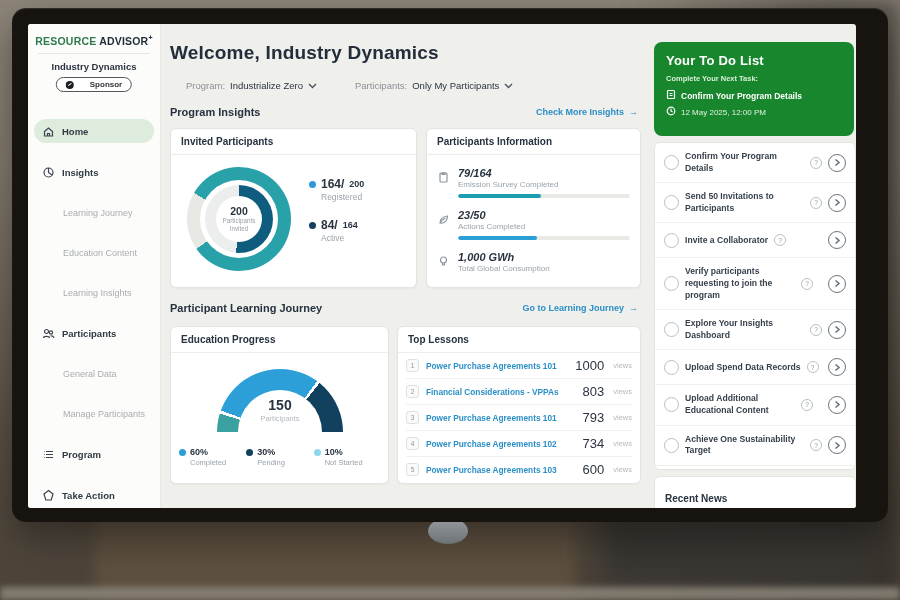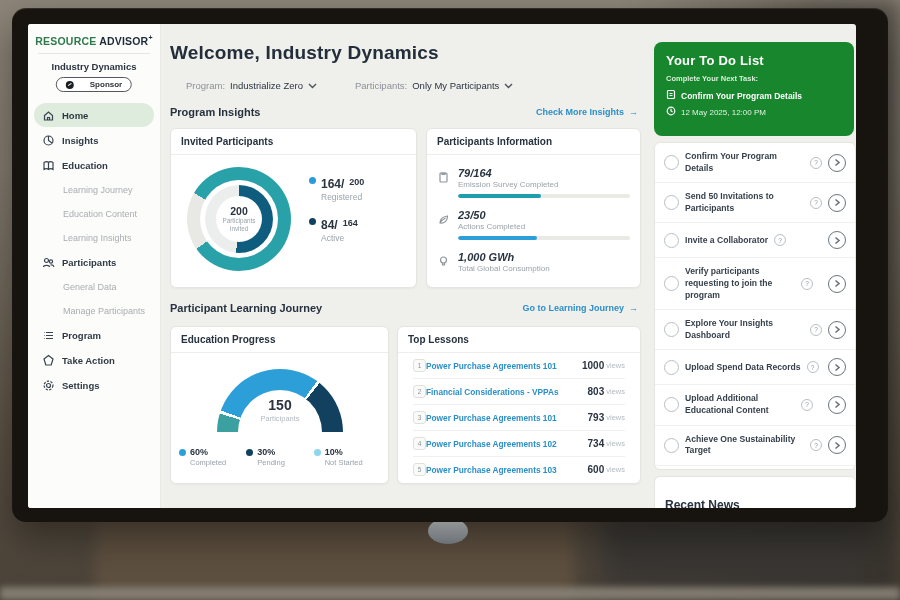--- a/index.html
+++ b/index.html
@@ -25,21 +25,21 @@
   .sidebar{position:absolute;left:0;top:0;width:132px;height:100%;background:#fcfcfa;border-right:1px solid #e8e8e4;}
   .logo{position:absolute;left:0;top:10px;width:100%;text-align:center;font-size:10.5px;font-weight:bold;letter-spacing:.2px;}
   .logo .g{color:#2e7a4c;} .logo .d{color:#1d2b38;} .logo sup{font-size:7px;}
   .side-div{position:absolute;left:10px;top:29px;width:112px;border-top:1px solid #e6e6e2;}
   .org{position:absolute;left:0;top:37px;width:100%;text-align:center;font-size:9.5px;font-weight:bold;color:#2a3441;}
   .sponsor{position:absolute;left:50%;top:53px;transform:translateX(-50%);display:inline-flex;align-items:center;gap:16px;
     border:1px solid #55585c;border-radius:9px;padding:2px 9px;font-size:8px;font-weight:bold;color:#2f3338;background:#fff;}
   .sponsor .dot{width:8px;height:8px;border-radius:50%;background:#1c1f22;display:inline-block;position:relative;}
   .sponsor .dot::after{content:"";position:absolute;left:2px;top:3.5px;width:4px;height:1px;background:#fff;transform:rotate(-35deg);}
   .nav{position:absolute;left:0;top:78px;width:100%;}
-  .nav-item{display:flex;align-items:center;gap:7px;height:24px;margin:1px 6px;padding:0 8px;font-size:9.5px;font-weight:bold;color:#2f3a44;border-radius:12px;}
+  .nav-item{display:flex;align-items:center;gap:7px;height:24px;margin:17px 6px;padding:0 8px;font-size:9.5px;font-weight:bold;color:#2f3a44;border-radius:12px;}
   .nav-item.active{background:#ddecdd;}
   .nav-item.sub{padding-left:29px;color:#a9adb1;font-weight:normal;font-size:9px;height:23px;}
   .nav-ico{width:13px;height:13px;flex:0 0 13px;display:flex;align-items:center;justify-content:center;}
   .nav-ico svg{stroke:#3a4450;fill:none;stroke-width:1.2;}
 
   
   .main{position:absolute;left:132px;top:0;width:492px;height:100%;}
   .welcome{position:absolute;left:10px;top:18px;font-size:19px;font-weight:bold;color:#232e3a;letter-spacing:.2px;}
   .filters{position:absolute;left:10px;top:56px;display:flex;gap:38px;font-size:9.5px;margin-left:16px;}
   .filter{display:flex;align-items:center;gap:5px;}
@@ -58,21 +58,21 @@
   .donut{position:absolute;left:16px;top:38px;width:104px;height:104px;}
   .d1{position:absolute;inset:0;border-radius:50%;background:conic-gradient(from -60deg,#28a1a9 0 295deg,#e8e8e5 295deg 360deg);}
   .d2{position:absolute;left:13px;top:13px;width:78px;height:78px;border-radius:50%;background:#fff;}
   .d3{position:absolute;left:18px;top:18px;width:68px;height:68px;border-radius:50%;background:conic-gradient(from 0deg,#0f5d7e 0 185deg,#eceeee 185deg 360deg);}
   .d4{position:absolute;left:29px;top:29px;width:46px;height:46px;border-radius:50%;background:#fff;
       display:flex;flex-direction:column;align-items:center;justify-content:center;text-align:center;}
   .d-num{font-size:10.5px;font-weight:bold;color:#2a3441;}
   .d-lab{font-size:6.3px;color:#9aa3ab;width:40px;line-height:1.3;}
   .dlegend{position:absolute;left:138px;top:48px;}
   .dleg-item{margin-bottom:16px;}
-  .dleg-top{display:flex;align-items:flex-start;gap:5px;font-size:12px;font-weight:bold;color:#2a3441;}
+  .dleg-top{display:flex;align-items:center;gap:5px;font-size:12px;font-weight:bold;color:#2a3441;}
   .dleg-top small{font-size:9px;}
   .dot9{width:7px;height:7px;border-radius:50%;display:inline-block;}
   .dleg-sub{font-size:8.5px;color:#9aa3ab;margin-left:12px;margin-top:1px;}
 
   .card-info{left:266px;top:104px;width:213px;height:158px;}
   .stat{position:absolute;left:10px;width:193px;}
   .stat .ic{position:absolute;left:0;top:3px;width:13px;height:13px;}
   .stat .ic svg{stroke:#8d959c;fill:none;stroke-width:1.2;}
   .stat-body{margin-left:21px;}
   .stat-val{font-size:11px;font-weight:bold;color:#2a3441;font-style:italic;}
@@ -87,26 +87,26 @@
   .gauge-hole{position:absolute;left:21px;top:21px;width:84px;height:84px;border-radius:50%;background:#fff;}
   .gauge-center{position:absolute;left:46px;top:70px;width:126px;text-align:center;}
   .g-num{font-size:14px;font-weight:bold;color:#2a3441;}
   .g-lab{font-size:7.5px;color:#b3bac0;margin-top:1px;}
   .glegend{position:absolute;left:8px;top:120px;width:201px;display:flex;justify-content:space-between;}
   .gleg-item{width:33%;}
   .gleg-top{display:flex;align-items:center;gap:4px;font-size:9px;font-weight:bold;color:#2a3441;}
   .gleg-sub{font-size:7.5px;color:#9aa3ab;margin-left:11px;margin-top:1px;}
 
   .card-lessons{left:237px;top:302px;width:242px;height:156px;}
-  .lesson{display:flex;align-items:center;height:25px;margin:0 15px;border-bottom:1px solid #f0f0ed;}
+  .lesson{display:flex;align-items:center;height:25px;margin:0 8px;border-bottom:1px solid #f0f0ed;gap:7px;}
   .lesson:last-child{border-bottom:none;}
   .rank{width:11px;height:11px;border:1px solid #e0e0dc;border-radius:3px;font-size:6.5px;color:#8d959c;
     display:flex;align-items:center;justify-content:center;background:#fafaf8;flex:0 0 11px;}
   .l-title{flex:1;font-size:8.3px;font-weight:bold;color:#2b8fc7;cursor:pointer;}
-  .l-views{font-size:10px;font-weight:bold;color:#2a3441;}
+  .l-views{font-size:13px;font-weight:normal;color:#2a3441;}
   .l-word{font-size:7.5px;color:#b3bac0;margin-left:2px;}
 
   
   .rightcol{position:absolute;left:624px;top:0;width:204px;height:100%;}
   .todo-card{position:absolute;left:2px;top:18px;width:200px;height:94px;border-radius:8px;background:#17862c;color:#fff;}
   .todo-title{position:absolute;left:12px;top:11px;font-size:13px;font-weight:bold;letter-spacing:.2px;}
   .todo-sub{position:absolute;left:12px;top:32px;font-size:7.5px;font-weight:bold;color:#d8efd9;}
   .todo-task{position:absolute;left:12px;top:47px;display:flex;gap:5px;align-items:center;font-size:8.5px;font-weight:bold;}
   .todo-time{position:absolute;left:12px;top:64px;display:flex;gap:5px;align-items:center;font-size:8px;color:#e3f2e4;}
   .w-ico svg{stroke:#fff;fill:none;stroke-width:1.2;}
@@ -119,21 +119,21 @@
   .task-row{display:flex;align-items:center;gap:6px;padding:8px 9px;border-bottom:1px solid #f0f0ed;}
   .task-check{width:13px;height:13px;border:1.4px solid #b9bfc4;border-radius:50%;flex:0 0 13px;cursor:pointer;}
   .task-label{font-size:8.6px;font-weight:bold;color:#37414c;line-height:1.35;}
   .task-help{width:10px;height:10px;border:1px solid #b9bfc4;border-radius:50%;font-size:6.5px;color:#8d959c;
     display:flex;align-items:center;justify-content:center;flex:0 0 10px;cursor:pointer;}
   .task-go{margin-left:auto;width:16px;height:16px;border:1.4px solid #6b747d;border-radius:50%;
     display:flex;align-items:center;justify-content:center;flex:0 0 16px;cursor:pointer;}
   .task-go svg{stroke:#6b747d;fill:none;stroke-width:1.6;}
 
   .news-card{position:absolute;left:2px;top:452px;width:200px;height:46px;background:#fff;border:1px solid #e4e4e0;border-radius:6px;}
-  .news-title{height:26px;line-height:26px;padding:15px 10px;font-size:12px;font-weight:bold;color:#27323f;border-bottom:3px solid #4d7c0f;}
+  .news-title{height:26px;line-height:26px;padding:9px 10px;font-size:10px;font-weight:bold;color:#27323f;border-bottom:3px solid #4d7c0f;}
 </style>
 </head>
 <body>
 
 <div class="stage">
   <div class="bg-right"></div>
   <div class="bg-brown"></div>
   <div class="bg-block"></div>
   <div class="bg-desk"></div>
   <div class="stand-neck"></div>
@@ -162,28 +162,20 @@
             <span>Home</span>
           </div>
           <div class="nav-item">
             <span class="nav-ico">
                 <svg width="13" height="13">
                   <circle cx="6.5" cy="6.5" r="4.5"></circle>
                   <path d="M6.5 2 V6.5 L10 9"></path>
                 </svg>
               </span>
             <span>Insights</span>
-          </div>
-          <div class="nav-item">
-            <span class="nav-ico">
-                <svg width="13" height="13">
-                  <path d="M2 3.5 C3.5 2.5 5.5 2.5 6.5 3.5 C7.5 2.5 9.5 2.5 11 3.5 V10.5 C9.5 9.5 7.5 9.5 6.5 10.5 C5.5 9.5 3.5 9.5 2 10.5 Z M6.5 3.5 V10.5"></path>
-                </svg>
-              </span>
-            <span>Education</span>
           </div>
           <div class="nav-item sub">
             <span>Learning Journey</span>
           </div>
           <div class="nav-item sub">
             <span>Education Content</span>
           </div>
           <div class="nav-item sub">
             <span>Learning Insights</span>
           </div>

